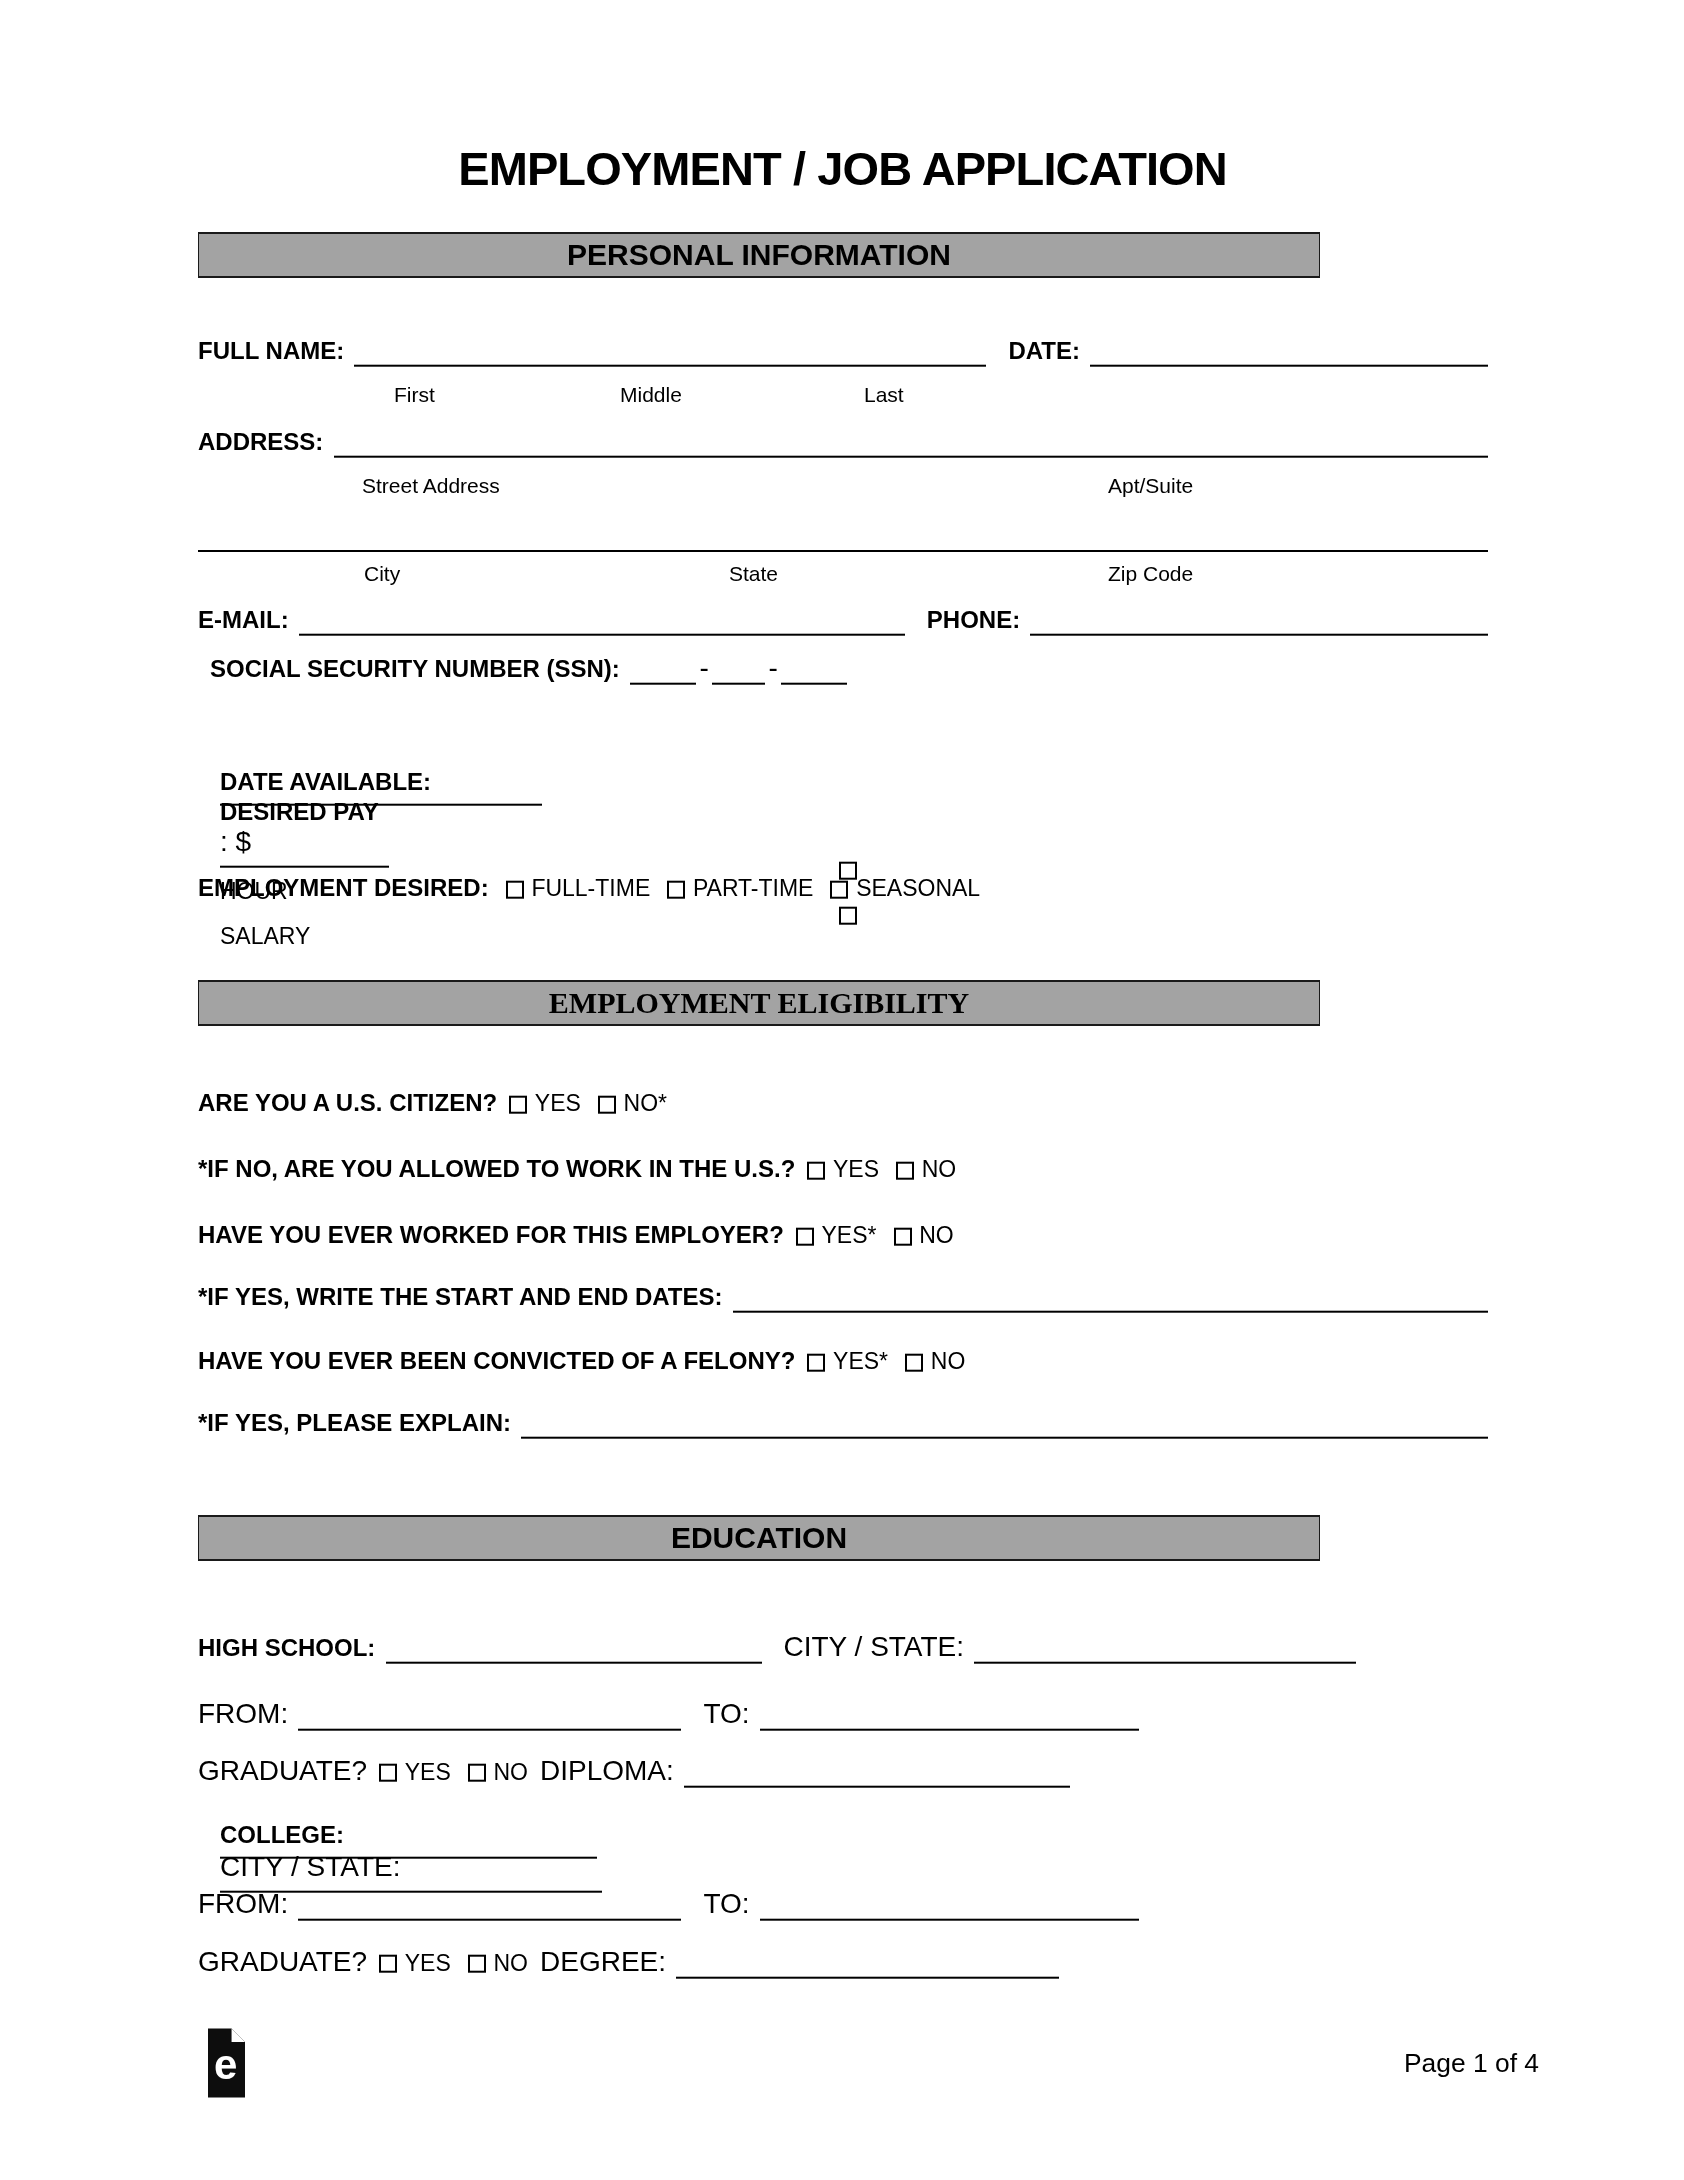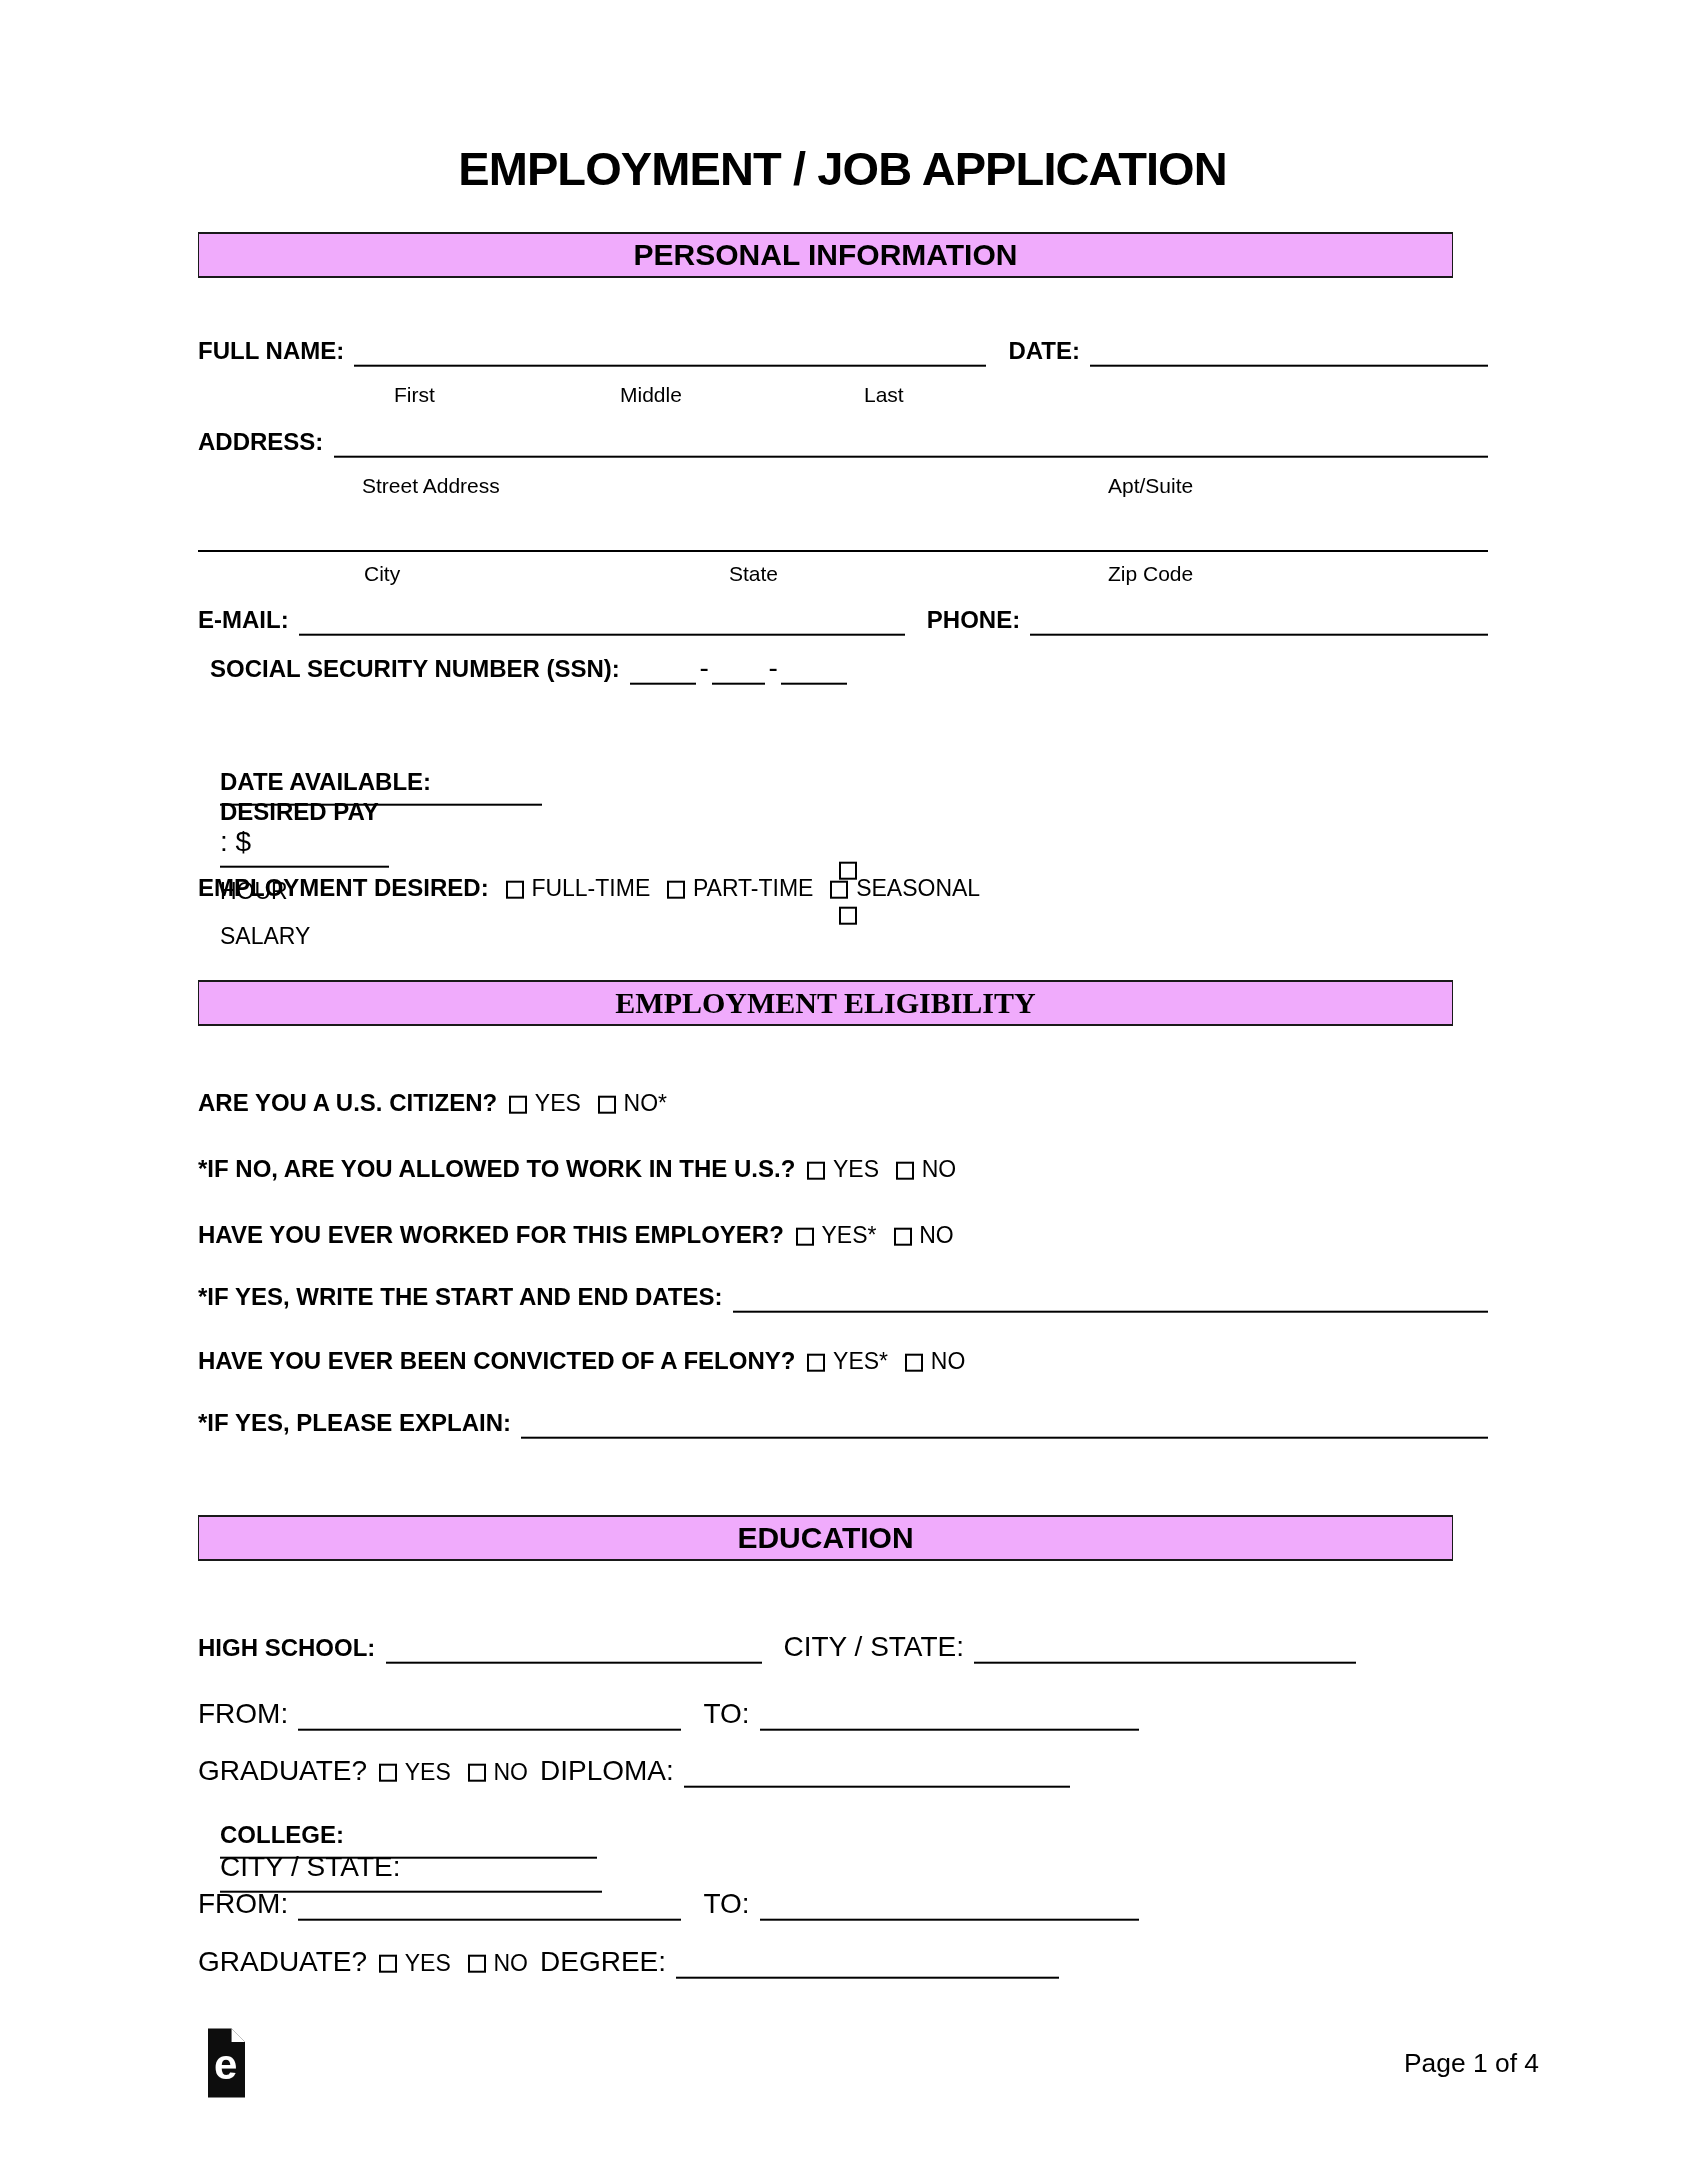--- a/index.html
+++ b/index.html
@@ -10,22 +10,22 @@
     background:#ffffff;
     font-family:"Liberation Sans", sans-serif;
     color:#000;
     overflow:hidden;
   }
   .doc-title {
     position:absolute; top:141px; left:0; width:100%;
     text-align:center; font-size:47px; font-weight:bold; letter-spacing:-0.9px;
   }
   .section-bar {
-    position:absolute; left:198px; width:1255px; height:46px;
-    background:#f0abfc;
+    position:absolute; left:198px; width:1122px; height:46px;
+    background:#a3a3a3;
     border:1.7px solid #1a1a1a; border-top-width:2.6px; border-bottom-width:2.6px;
     text-align:center; font-weight:bold; font-size:30px; line-height:41px;
   }
   .row {
     position:absolute; left:198px; width:1290px;
     display:flex; align-items:baseline; white-space:nowrap;
     font-size:28px;
   }
   .lbl  { font-weight:bold; font-size:24px; }
   .rlbl { font-weight:normal; font-size:28px; }

